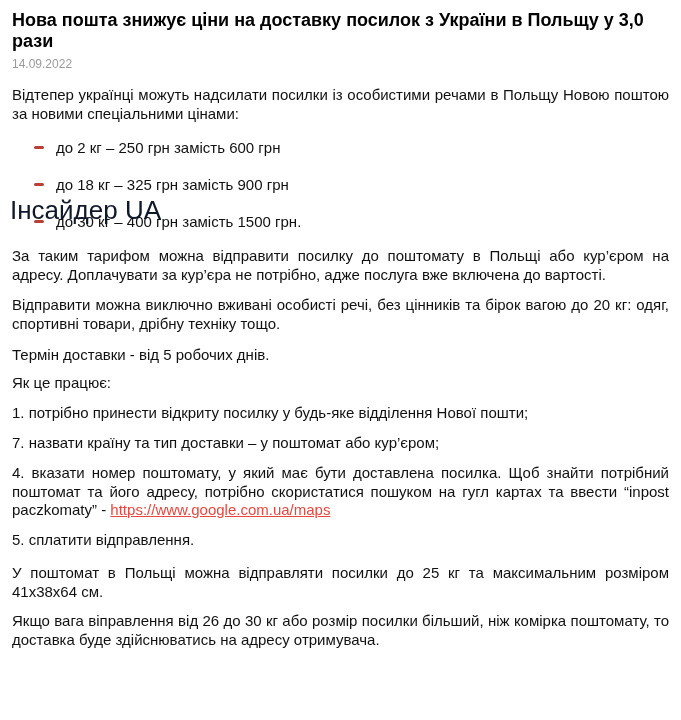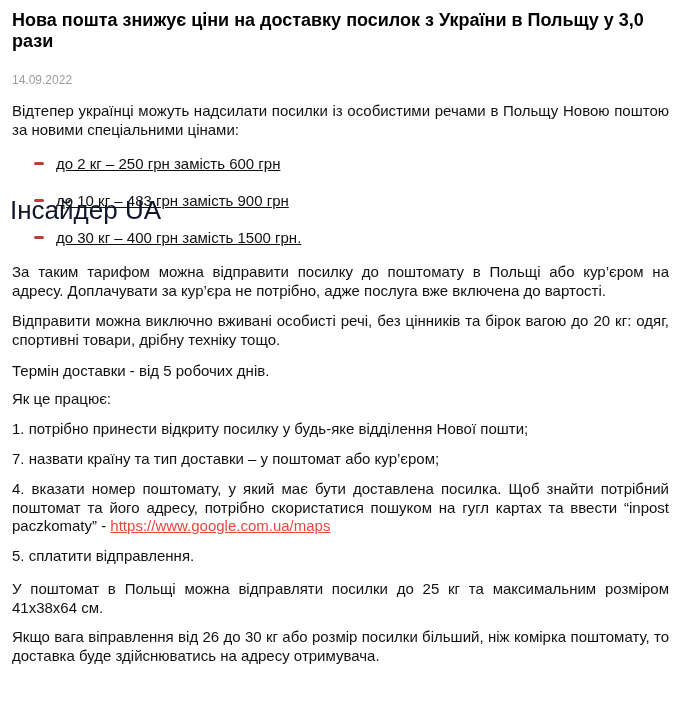--- a/index.html
+++ b/index.html
@@ -20,38 +20,37 @@
     color: #111111;
   }
   .title {
     margin: 0;
     font-size: 18px;
     line-height: 21px;
     font-weight: 700;
     color: #000000;
   }
   .date {
-    margin-top: 21px;
+    margin-top: 5px;
     font-size: 12px;
     line-height: 14px;
     color: #9b9b9b;
   }
   .para {
     margin: 0;
     font-size: 15px;
     line-height: 18.5px;
     text-align: justify;
     color: #111111;
   }
   .intro        { margin-top: 15px; }
   .price-list {
     list-style: none;
     margin: 15px 0 0 0;
     padding: 0;
-    text-decoration: underline;
   }
   .price-item {
     margin-left: 22px;
     font-size: 15px;
     line-height: 19px;
     color: #111111;
   }
   .price-item + .price-item { margin-top: 18px; }
   .dash {
     display: inline-block;
@@ -100,21 +99,21 @@
   <div class="watermark">Інсайдер UA</div>
 
   <h1 class="title">Нова пошта знижує ціни на доставку посилок з України в Польщу у 3,0 рази</h1>
 
   <div class="date">14.09.2022</div>
 
   <p class="para intro">Відтепер українці можуть надсилати посилки із особистими речами в Польщу Новою поштою за новими спеціальними цінами:</p>
 
   <ul class="price-list">
     <li class="price-item"><span class="dash"></span><span>до 2 кг – 250 грн замість 600 грн</span></li>
-    <li class="price-item"><span class="dash"></span><span>до 10 кг – 483 грн замість 900 грн</span></li>
+    <li class="price-item"><span class="dash"></span><span>до 18 кг – 325 грн замість 900 грн</span></li>
     <li class="price-item"><span class="dash"></span><span>до 30 кг – 400 грн замість 1500 грн.</span></li>
   </ul>
 
   <p class="para p-tariff">За таким тарифом можна відправити посилку до поштомату в Польщі або кур’єром на адресу. Доплачувати за кур’єра не потрібно, адже послуга вже включена до вартості.</p>
 
   <p class="para p-allowed">Відправити можна виключно вживані особисті речі, без цінників та бірок вагою до 20 кг: одяг, спортивні товари, дрібну техніку тощо.</p>
 
   <p class="para p-delivery">Термін доставки - від 5 робочих днів.</p>
 
   <p class="para p-how">Як це працює:</p>

